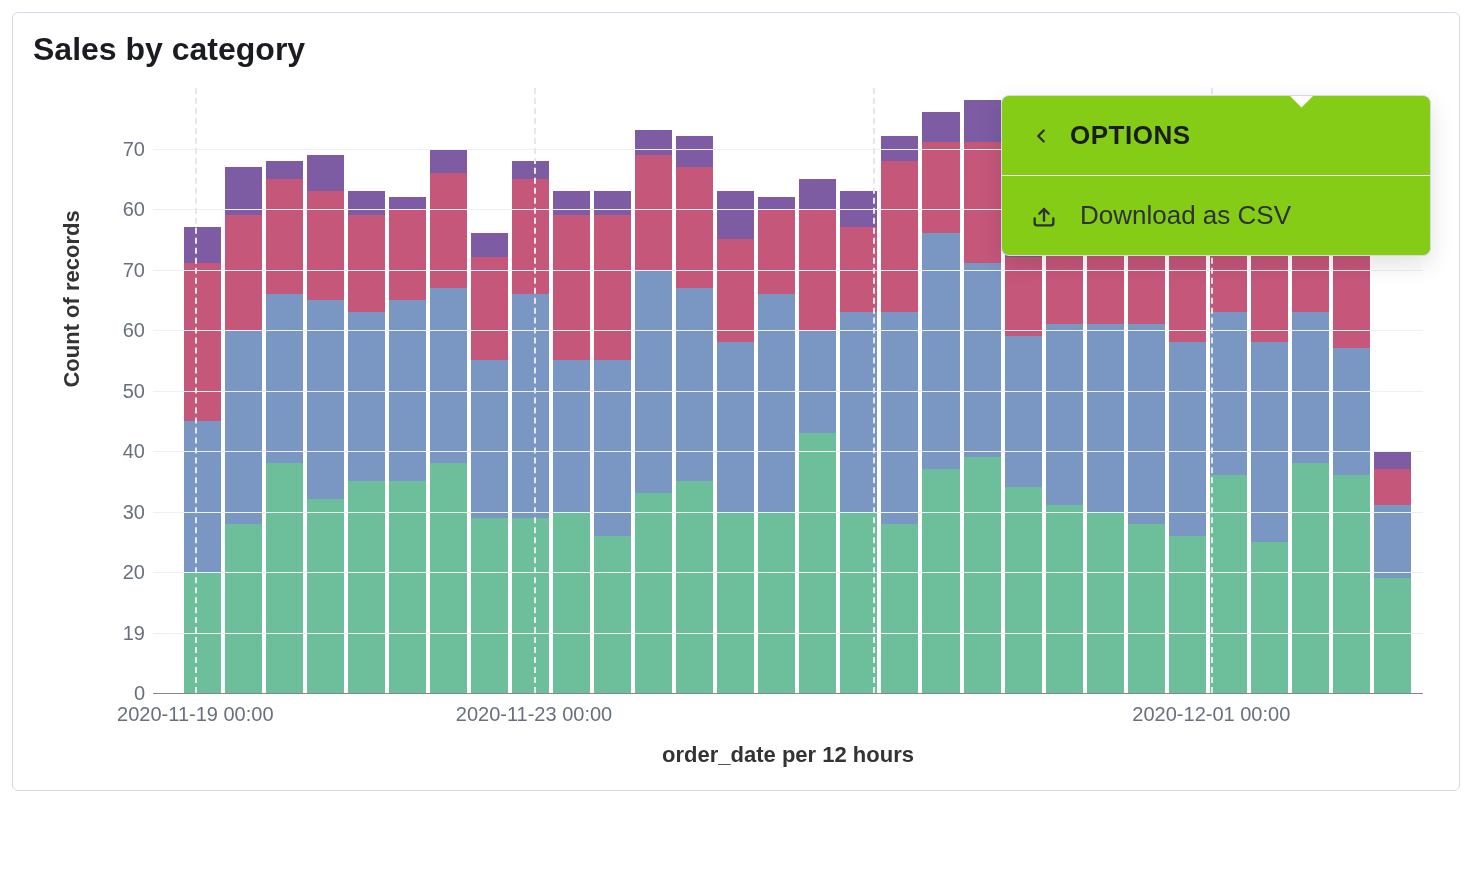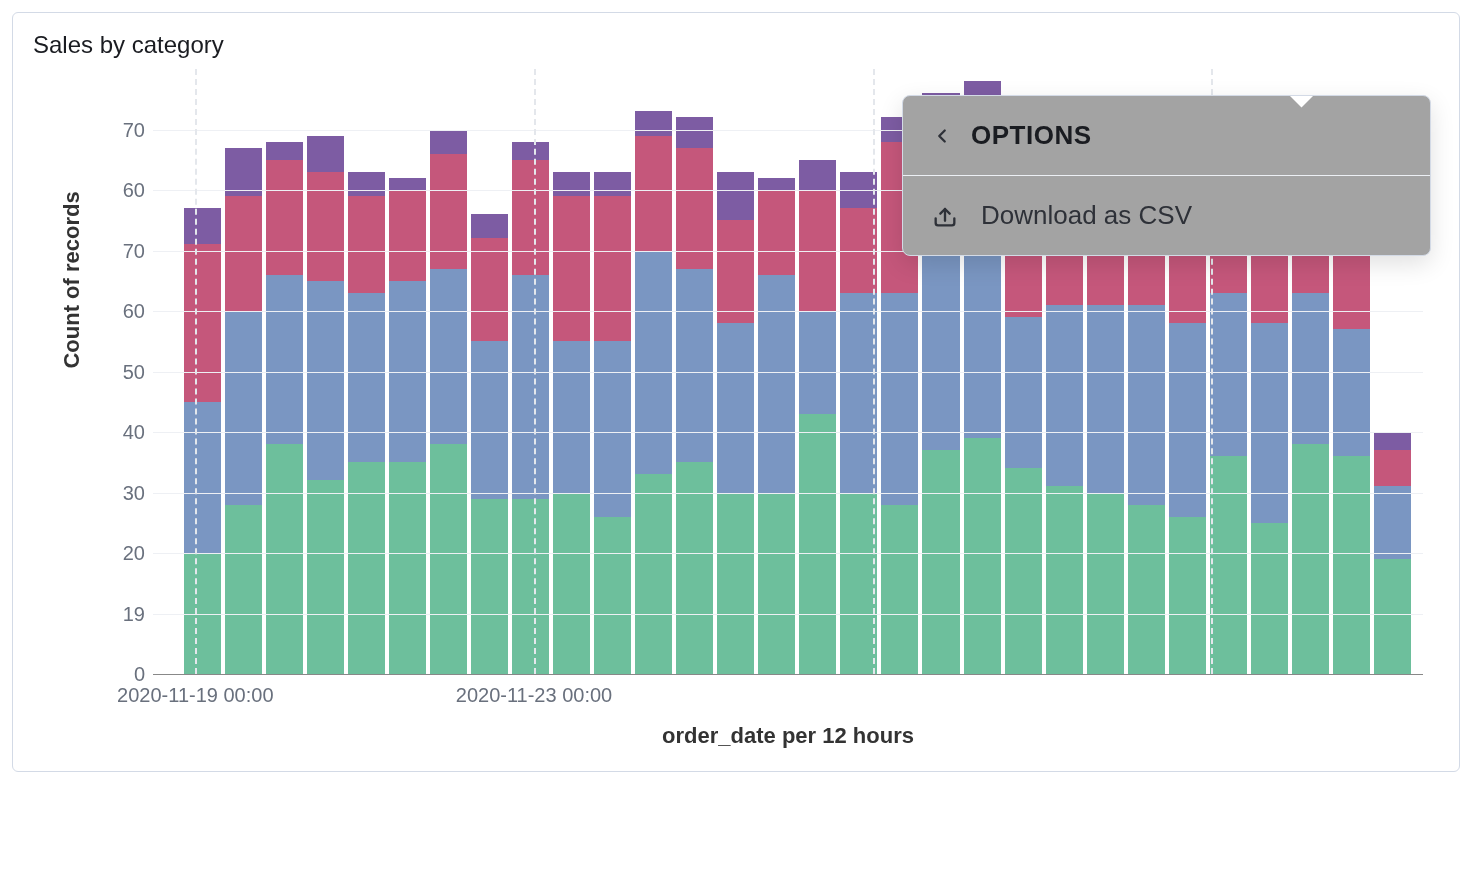--- a/index.html
+++ b/index.html
@@ -12,23 +12,24 @@
     padding: 12px;
   }
   .panel {
     border: 1px solid #d3dae6;
     border-radius: 6px;
     background: #fff;
     padding: 18px 20px 22px 20px;
     position: relative;
   }
   .panel-title {
-    font-size: 24px;
-    font-weight: 400;
+    font-size: 32px;
+    font-weight: 700;
     color: #1a1c21;
+    margin-bottom: 10px;
   }
   .chart-container { position: relative; }
   .y-axis-label {
     position: absolute;
     left: 26px;
     top: 50%;
     transform: rotate(-90deg) translateX(20%);
     transform-origin: left top;
     font-size: 22px;
     font-weight: 700;
@@ -100,22 +101,22 @@
   .seg.green  { background: #6dbf9c; }
   .seg.blue   { background: #7a96c2; }
   .seg.pink   { background: #c5577b; }
   .seg.purple { background: #7d5ca3; }
 
   
   .dropdown {
     position: absolute;
     top: 82px;
     right: 28px;
-    width: 529px;
-    background: #a3a3a3;
+    width: 430px;
+    background: #84cc16;
     border: 1px solid #d3dae6;
     border-radius: 8px;
     box-shadow: 0 8px 24px rgba(0,0,0,0.12);
     overflow: hidden;
   }
   .dropdown::before {
     content: "";
     position: absolute;
     top: -9px;
     right: 120px;
@@ -374,20 +375,21 @@
         <div class="gridline" style="top: 121px;"></div>
         <div class="y-tick-label" style="top: 121px;">60</div>
         <div class="gridline" style="top: 60.5px;"></div>
         <div class="y-tick-label" style="top: 60.5px;">70</div>
         <div class="vgrid" style="left: 3.33333%;"></div>
         <div class="x-tick-label" style="left: 3.33333%;">2020-11-19 00:00</div>
         <div class="vgrid" style="left: 30%;"></div>
         <div class="x-tick-label" style="left: 30%;">2020-11-23 00:00</div>
         <div class="vgrid" style="left: 56.6667%;"></div>
         <div class="vgrid" style="left: 83.3333%;"></div>
+        <div class="x-tick-label" style="left: 83.3333%;">2020-12-01 00:00</div>
       </div>
 
     <div class="x-axis-label" style="position:absolute; left:120px; right:16px; bottom:0;">order_date per 12 hours</div>
   </div>
 
   <div class="dropdown">
     <div class="dropdown-header">
       <svg class="chev-icon" viewBox="0 0 24 24" fill="none" stroke="currentColor" stroke-width="2.5" stroke-linecap="round" stroke-linejoin="round">
           <polyline points="15 18 9 12 15 6"></polyline>
         </svg>

